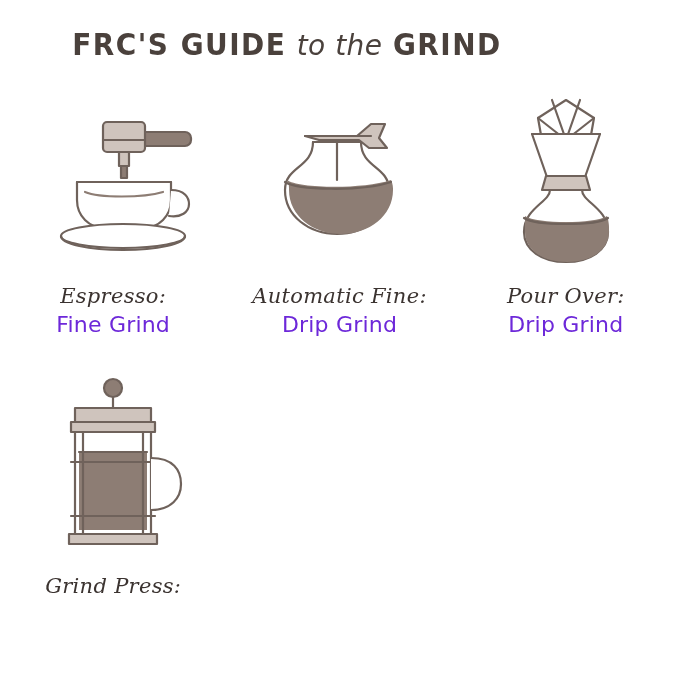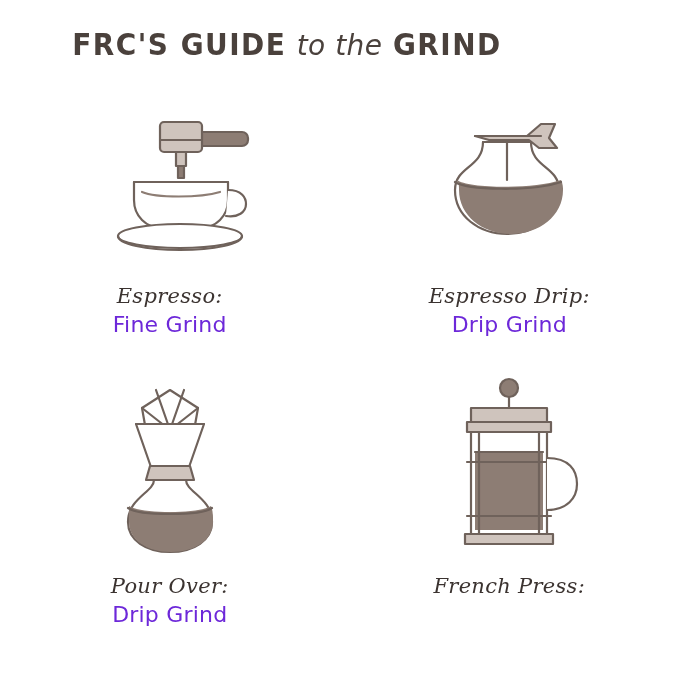--- a/index.html
+++ b/index.html
@@ -44,21 +44,21 @@
     letter-spacing: 0.5px;
     font-size: 28px;
   }
   .grid {
     position: absolute;
     top: 86px;
     left: 0;
     width: 679px;
     height: 580px;
     display: grid;
-    grid-template-columns: 1fr 1fr;
+    grid-template-columns: 1fr 1fr 1fr;
     grid-template-rows: 1fr 1fr;
   }
   .cell {
     position: relative;
     display: flex;
     flex-direction: column;
     align-items: center;
     justify-content: flex-start;
   }
   .art {
@@ -145,21 +145,21 @@
             <path d="M74 46 h48 c0 26 28 24 28 48 c0 26 -24 44 -52 44 c-28 0 -52 -18 -52 -44 c0 -24 28 -22 28 -48 z" fill="#ffffff"></path>
 
             <path d="M48 84 c10 8 74 10 104 0 c2 4 2 8 2 10 c0 26 -24 44 -52 44 c-28 0 -52 -18 -52 -44 c0 -3 0 -7 -2 -10 z" fill="#8d7d74" stroke="none"></path>
             <path d="M46 86 c12 8 76 10 106 0" stroke="#6f625b"></path>
             <path d="M74 46 h48"></path>
             <path d="M98 46 v38"></path>
           </g>
         </svg>
       </div>
       <div class="caption">
-        <div class="cap-method">Espresso Drip:</div>
+        <div class="cap-method">Automatic Fine:</div>
         <div class="cap-grind">Drip Grind</div>
       </div>
     </div>
 
     <div class="cell">
       <div class="art">
         <svg width="200" height="190" viewBox="0 0 200 190">
           <g fill="none" stroke="#6f625b" stroke-width="2.2" stroke-linejoin="round" stroke-linecap="round">
 
             <path d="M72 42 l28 -18 l28 18 l-6 34 h-44 z" fill="#ffffff"></path>
@@ -206,18 +206,18 @@
             <path d="M58 96 h84"></path>
             <path d="M58 150 h84"></path>
 
             <path d="M138 92 c22 0 30 12 30 26 c0 14 -10 26 -30 26" fill="#ffffff"></path>
 
             <path d="M56 168 h88 v10 h-88 z" fill="#cfc4bd"></path>
           </g>
         </svg>
       </div>
       <div class="caption">
-        <div class="cap-method">French Press:</div>
+        <div class="cap-method">Grind Press:</div>
       </div>
     </div>
 
   </div>
 </div>
 
 </body></html>

